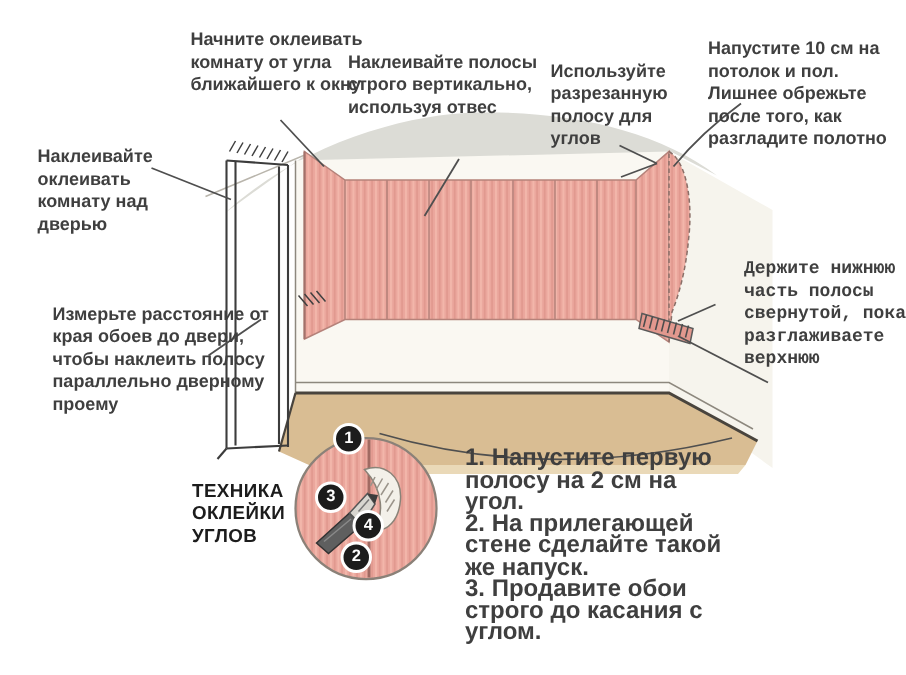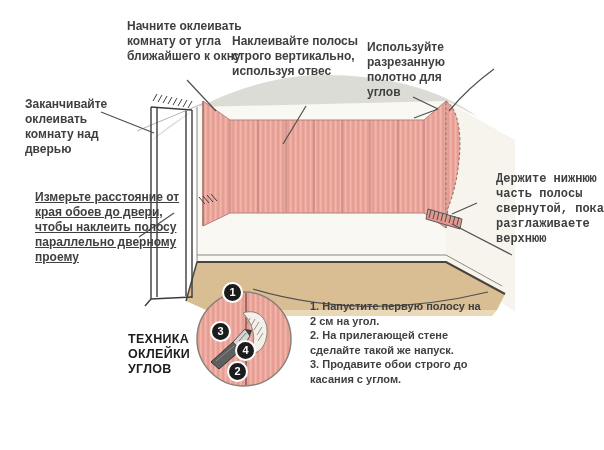--- a/index.html
+++ b/index.html
@@ -7,27 +7,27 @@
     position:relative;width:604px;height:450px;background:#ffffff;overflow:hidden;
     font-family:"Liberation Sans",sans-serif;font-weight:bold;color:#3f3f3f;
   }
   .room-svg{position:absolute;left:0;top:0;}
   .ann{position:absolute;font-size:12px;line-height:15px;}
   .ann1{left:95px;top:19px;width:135px;margin-left:32px;}
   .ann2{left:232px;top:34px;width:145px;}
   .ann3{left:367px;top:40px;width:100px;}
   .ann4{left:472px;top:25px;width:125px;}
   .ann5{left:25px;top:97px;width:100px;}
-  .ann6{left:35px;top:190px;width:152px;text-decoration:underline;}
+  .ann6{left:35px;top:202px;width:152px;}
   .ann7{left:496px;top:172px;width:120px;font-family:Liberation Mono, monospace;}
   .inset-title{
-    position:absolute;left:128px;top:332px;width:82px;
+    position:absolute;left:128px;top:320px;width:82px;
     font-size:12.5px;line-height:15px;color:#1c1c1c;letter-spacing:.3px;
   }
-  .steps{position:absolute;left:310px;top:299px;width:175px;font-size:11px;line-height:14.5px;}
+  .steps{position:absolute;left:310px;top:299px;width:175px;font-size:16px;line-height:14.5px;}
   .badge{
     position:absolute;width:17px;height:17px;border-radius:50%;
     background:#1c1c1c;color:#ffffff;border:2px solid #ffffff;
     font-size:11px;line-height:17px;text-align:center;box-sizing:content-box;
   }
   .badge.b1{left:222px;top:282px;}
   .badge.b3{left:210px;top:321px;}
   .badge.b4{left:235px;top:340px;}
   .badge.b2{left:227px;top:361px;}
 </style>
@@ -146,22 +146,23 @@
         <line x1="216" y1="361" x2="234" y2="346" stroke="#8a8a8a" stroke-width="1"></line>
         <polygon points="233,342 245,329 250,336 241,350" fill="#d8d6d0" stroke="#555555" stroke-width="1"></polygon>
         <polygon points="245,329 250,336 252,330" fill="#3c3c3c"></polygon>
         <line x1="239" y1="341" x2="246" y2="333" stroke="#777777" stroke-width="1"></line>
       </g>
     </g>
   </svg>
 
   <div class="ann ann1">Начните оклеивать комнату от угла ближайшего к окну</div>
   <div class="ann ann2">Наклеивайте полосы строго вертикально, используя отвес</div>
-  <div class="ann ann3">Используйте разрезанную полотно для углов</div>
-  <div class="ann ann5">Заканчивайте оклеивать комнату над дверью</div>
+  <div class="ann ann3">Используйте разрезанную полосу для углов</div>
+  <div class="ann ann4">Напустите 10 см на потолок и пол. Лишнее обрежьте после того, как разгладите полотно</div>
+  <div class="ann ann5">Наклеивайте оклеивать комнату над дверью</div>
   <div class="ann ann6">Измерьте расстояние от края обоев до двери, чтобы наклеить полосу параллельно дверному проему</div>
   <div class="ann ann7">Держите нижнюю часть полосы свернутой, пока разглаживаете верхнюю</div>
 
   <div class="inset-title">ТЕХНИКА ОКЛЕЙКИ УГЛОВ</div>
 
   <div class="steps">
     <div>1. Напустите первую полосу на 2 см на угол.</div>
     <div>2. На прилегающей стене сделайте такой же напуск.</div>
     <div>3. Продавите обои строго до касания с углом.</div>
   </div>

